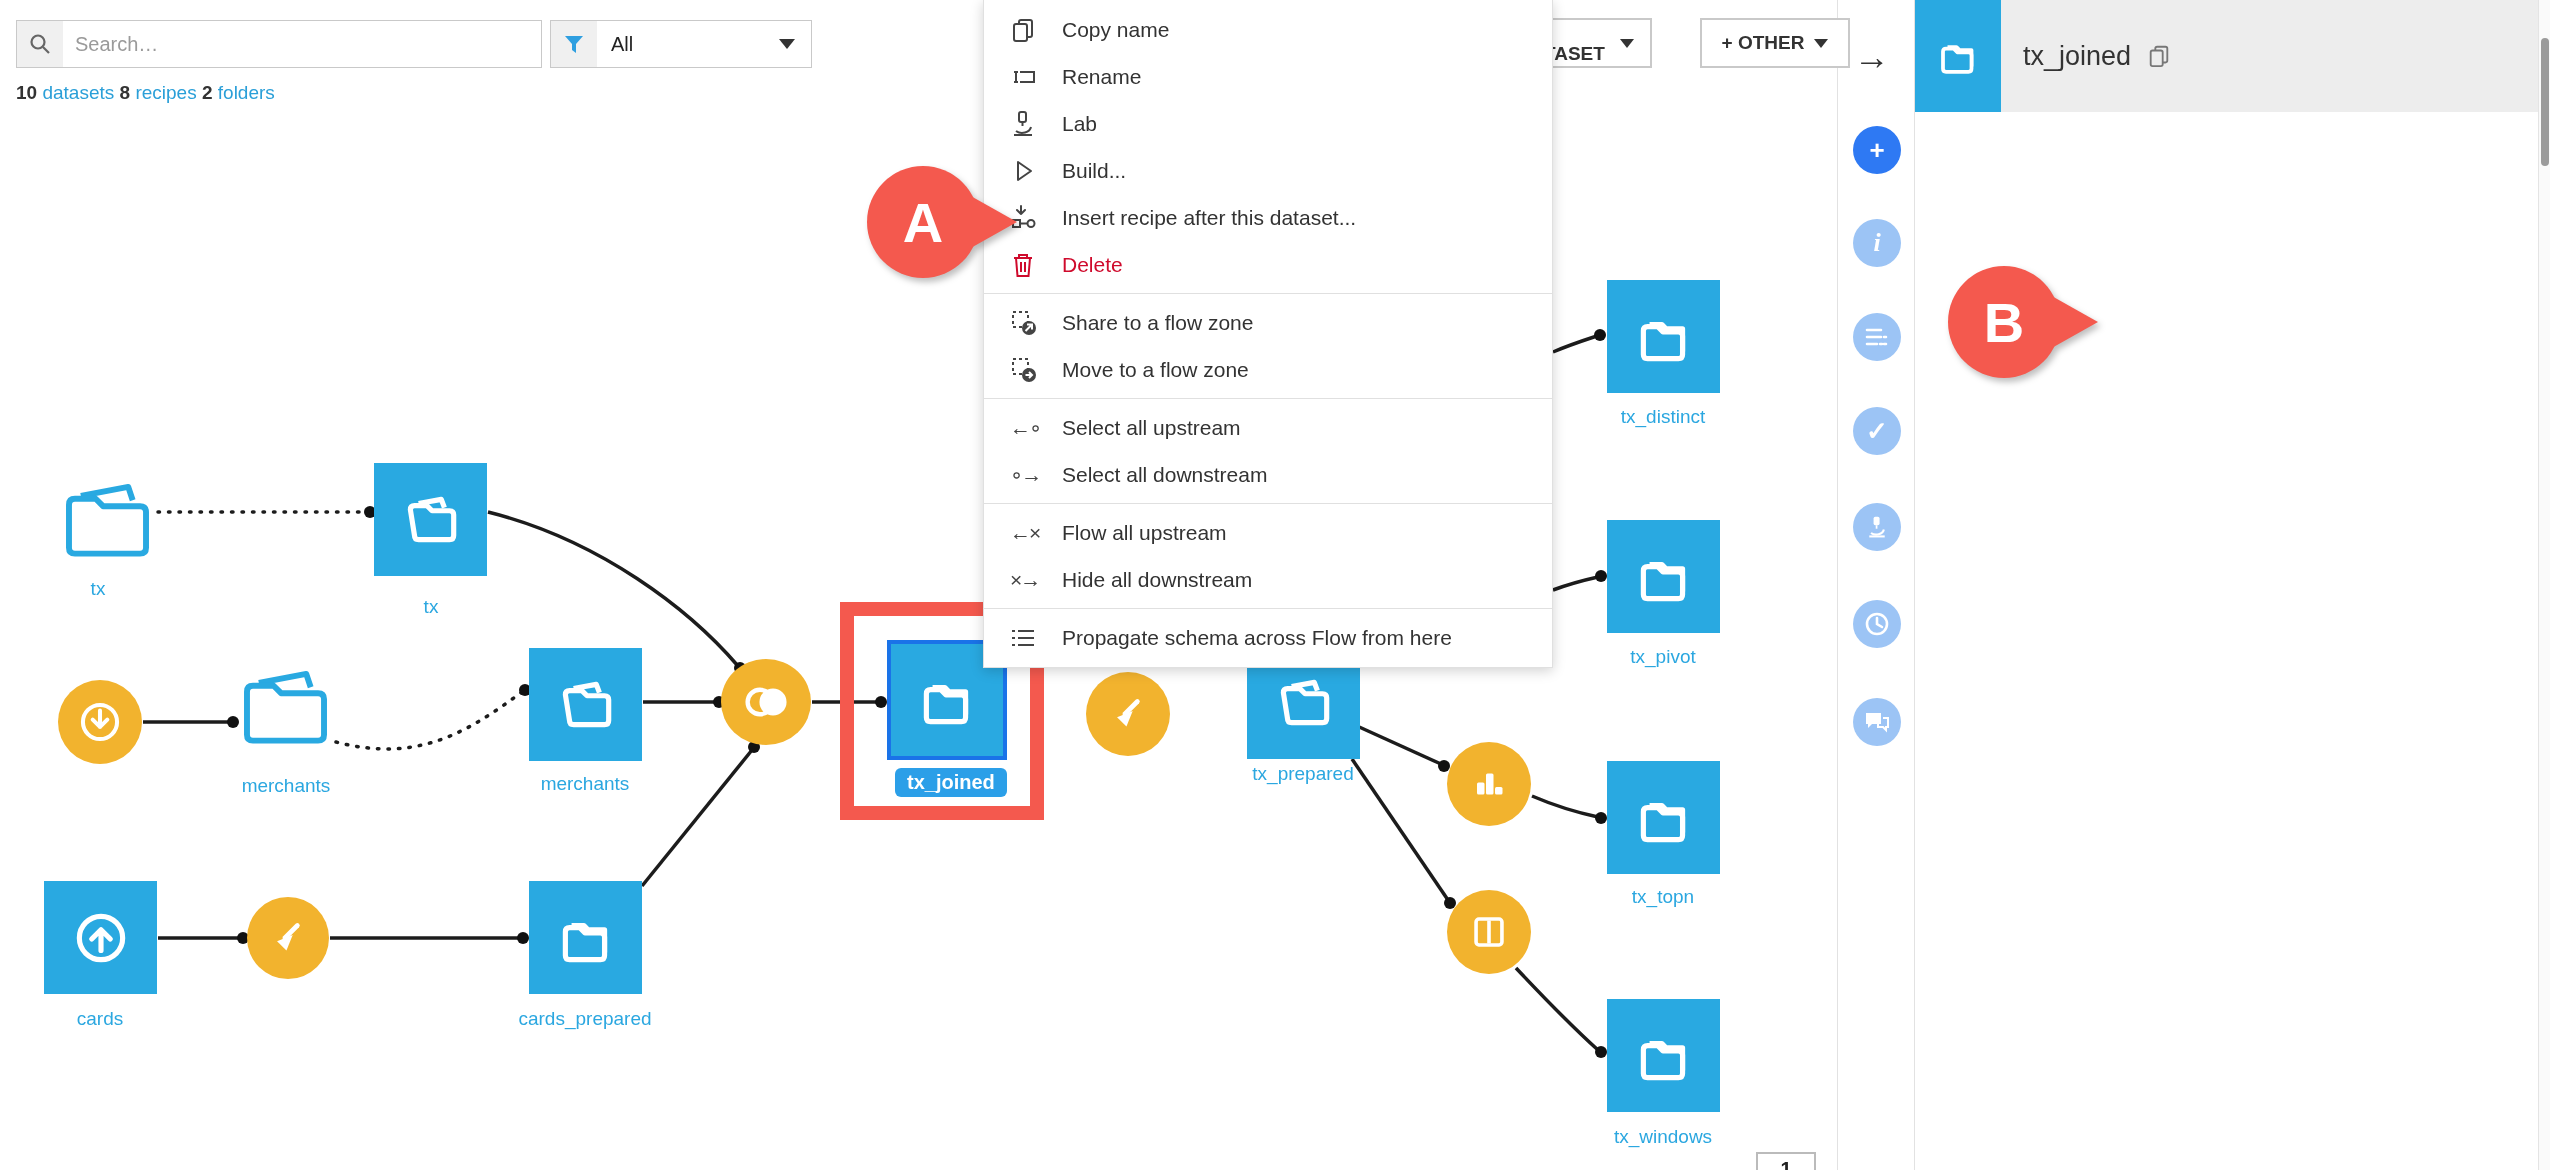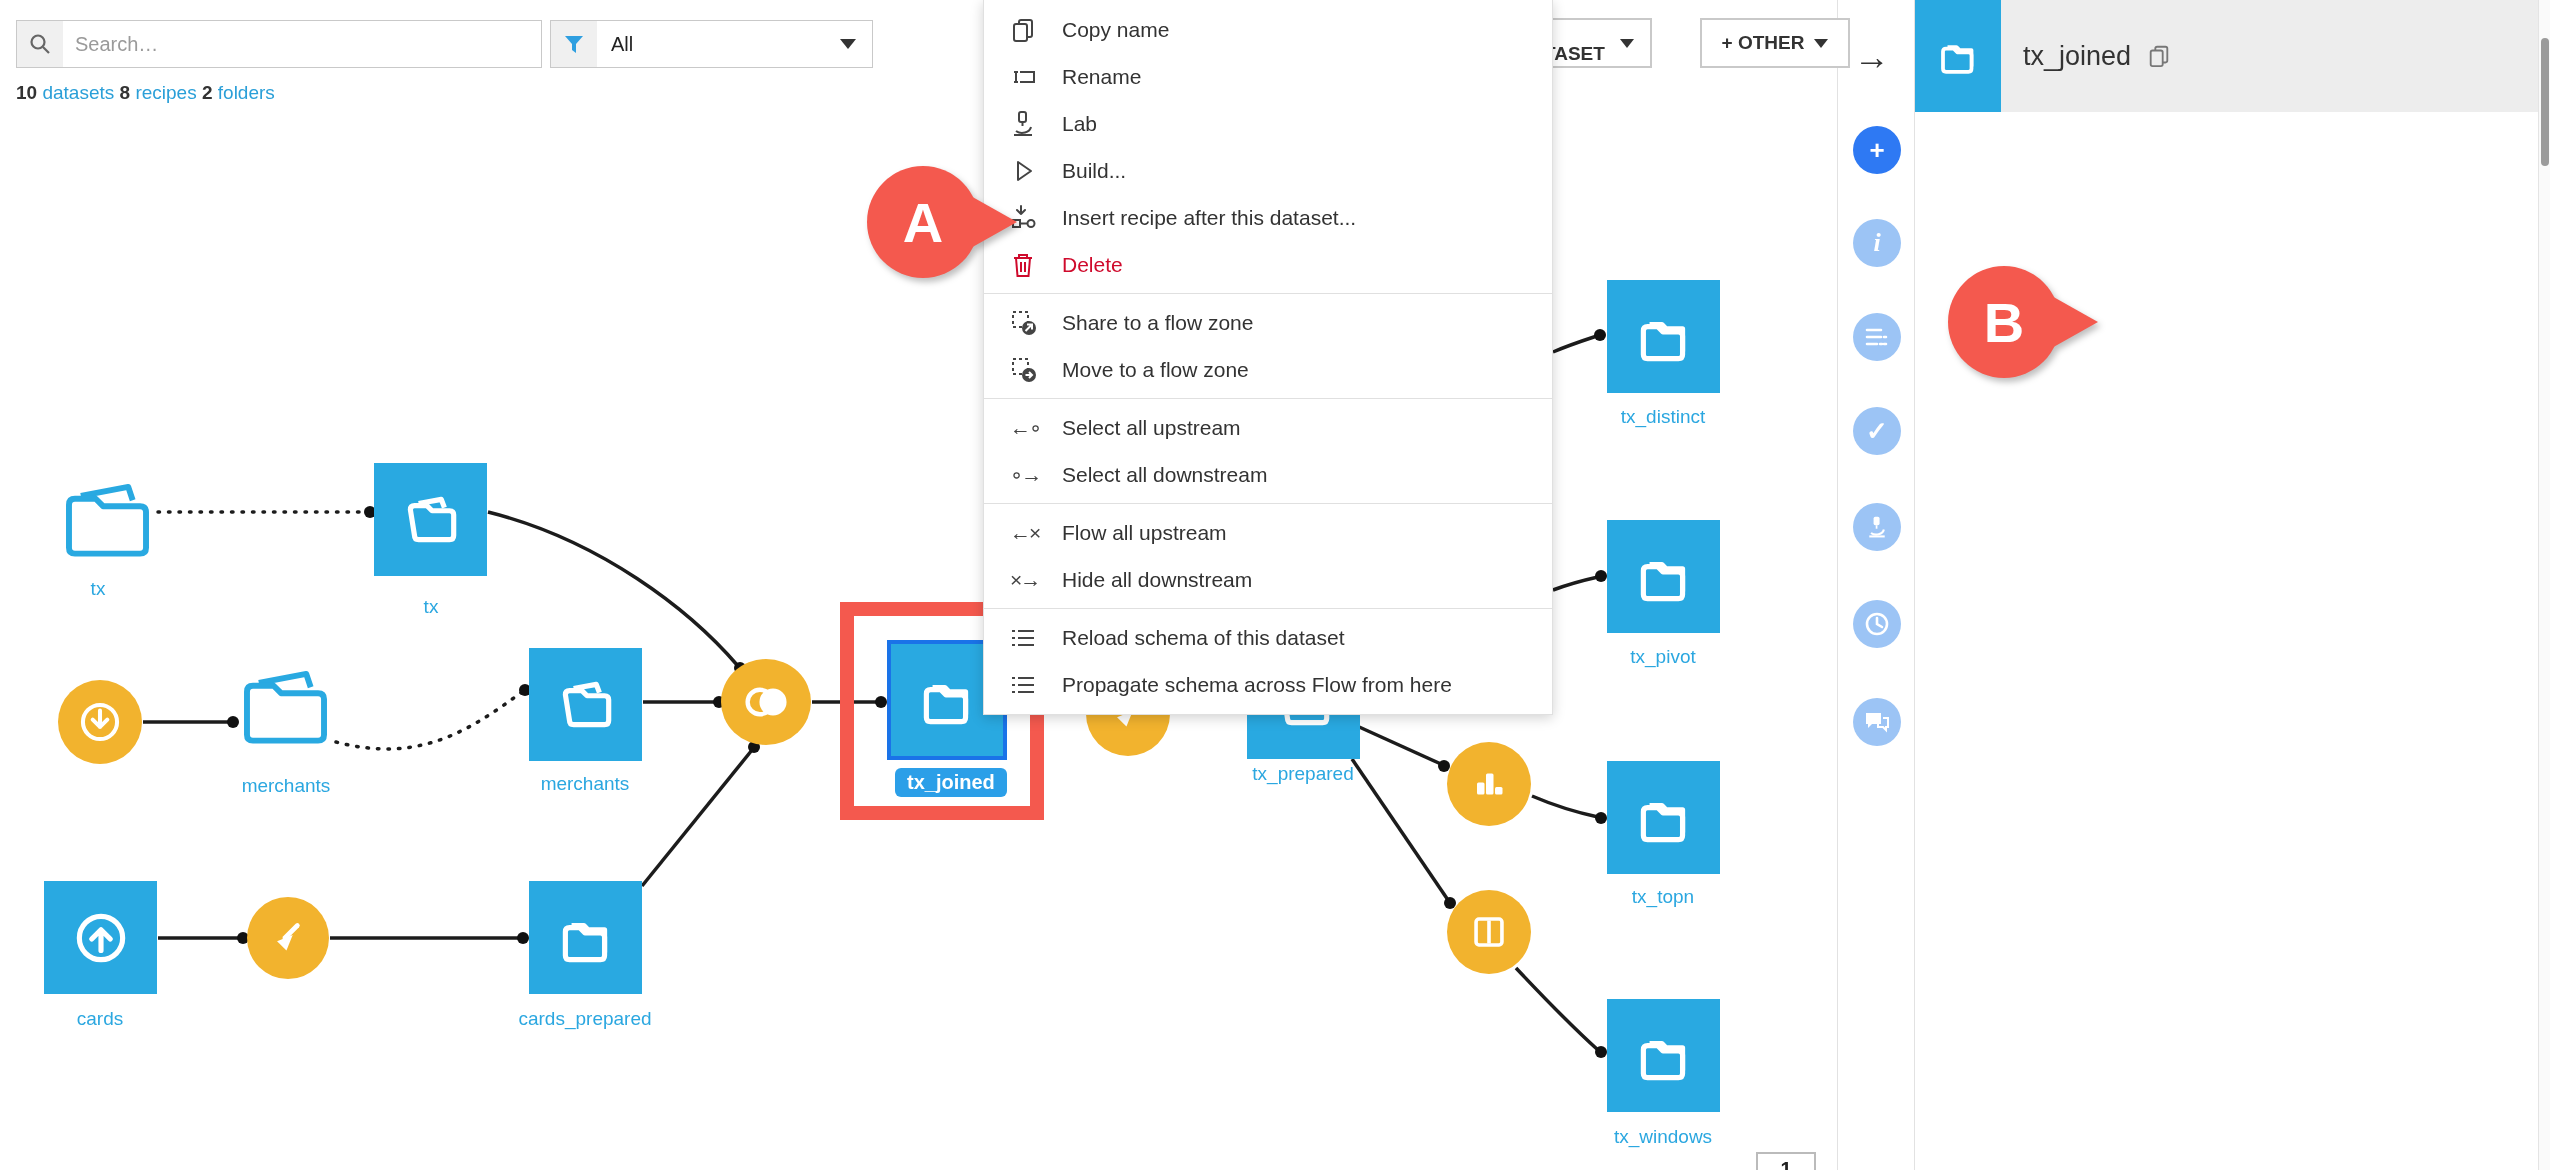--- a/index.html
+++ b/index.html
@@ -16,21 +16,21 @@
   .recipe { border-radius:50%; background:#f2b32e; display:flex; align-items:center; justify-content:center; }
   .selected { border:4px solid #1a73e8; }
   .badge { position:absolute; background:#2b9fe8; color:#fff; font-weight:bold; font-size:20px; padding:3px 12px; border-radius:6px; }
   #red-box { position:absolute; left:840px; top:602px; width:204px; height:218px; border:14px solid #f4594e; z-index:20; }
 
   
   .searchbox { position:absolute; left:16px; top:20px; width:526px; height:48px; border:1px solid #c9c9c9; background:#fff; display:flex; align-items:stretch; }
   .searchbox .cell { width:46px; background:#f0f0f0; display:flex; align-items:center; justify-content:center; }
   .searchbox input { flex:1; border:none; outline:none; font-size:20px; color:#444; padding:0 12px; font-family:"Liberation Sans",sans-serif; }
   .searchbox input::placeholder { color:#9a9a9a; }
-  .filterbox { position:absolute; left:550px; top:20px; width:323px; height:48px; border:1px solid #c9c9c9; background:#fff; display:flex; align-items:center; }
+  .filterbox { position:absolute; left:550px; top:20px; width:262px; height:48px; border:1px solid #c9c9c9; background:#fff; display:flex; align-items:center; }
   .filterbox .cell { width:46px; height:100%; background:#f0f0f0; display:flex; align-items:center; justify-content:center; }
   .filterbox .val { flex:1; font-size:20px; color:#222; padding-left:14px; }
   .caret { width:0; height:0; border-left:8px solid transparent; border-right:8px solid transparent; border-top:10px solid #333; margin-right:16px; }
   #counts { position:absolute; left:16px; top:82px; font-size:19px; }
   #counts b { color:#333; font-weight:bold; }
   #counts a { color:#2a9fd8; text-decoration:none; }
   .topbtn { position:absolute; top:18px; height:50px; background:#fff; border:2px solid #c9c9c9; display:flex; align-items:center; justify-content:center; gap:10px; font-size:19px; font-weight:bold; color:#333; z-index:10; padding:0 16px; }
   .topbtn .caret { margin:0; border-left-width:7px; border-right-width:7px; border-top-width:9px; }
 
   
@@ -400,31 +400,20 @@
     <div class="menu-sep"></div>
     <div class="mrow">
       <span class="mico">
         <svg width="26" height="22" viewBox="0 0 26 22">
             <g stroke="#444" stroke-width="2">
               <path d="M8,4 h16 M8,11 h16 M8,18 h16"></path>
               <path d="M2,4 h3 M2,11 h3 M2,18 h3"></path>
             </g>
           </svg>
       </span>
-        <span class="mlabel">Reload schema of this dataset</span>
-    </div>
-    <div class="mrow">
-      <span class="mico">
-        <svg width="26" height="22" viewBox="0 0 26 22">
-            <g stroke="#444" stroke-width="2">
-              <path d="M8,4 h16 M8,11 h16 M8,18 h16"></path>
-              <path d="M2,4 h3 M2,11 h3 M2,18 h3"></path>
-            </g>
-          </svg>
-      </span>
         <span class="mlabel">Propagate schema across Flow from here</span>
     </div>
   </div>
 
   <div class="pin" style="left:867px; top:166px;">A</div>
   <div class="pin" style="left:1948px; top:266px;">B</div>
 
   <div id="strip">
     <div class="arrow">→</div>
     <div class="stripbtn active" style="top:126px;">

